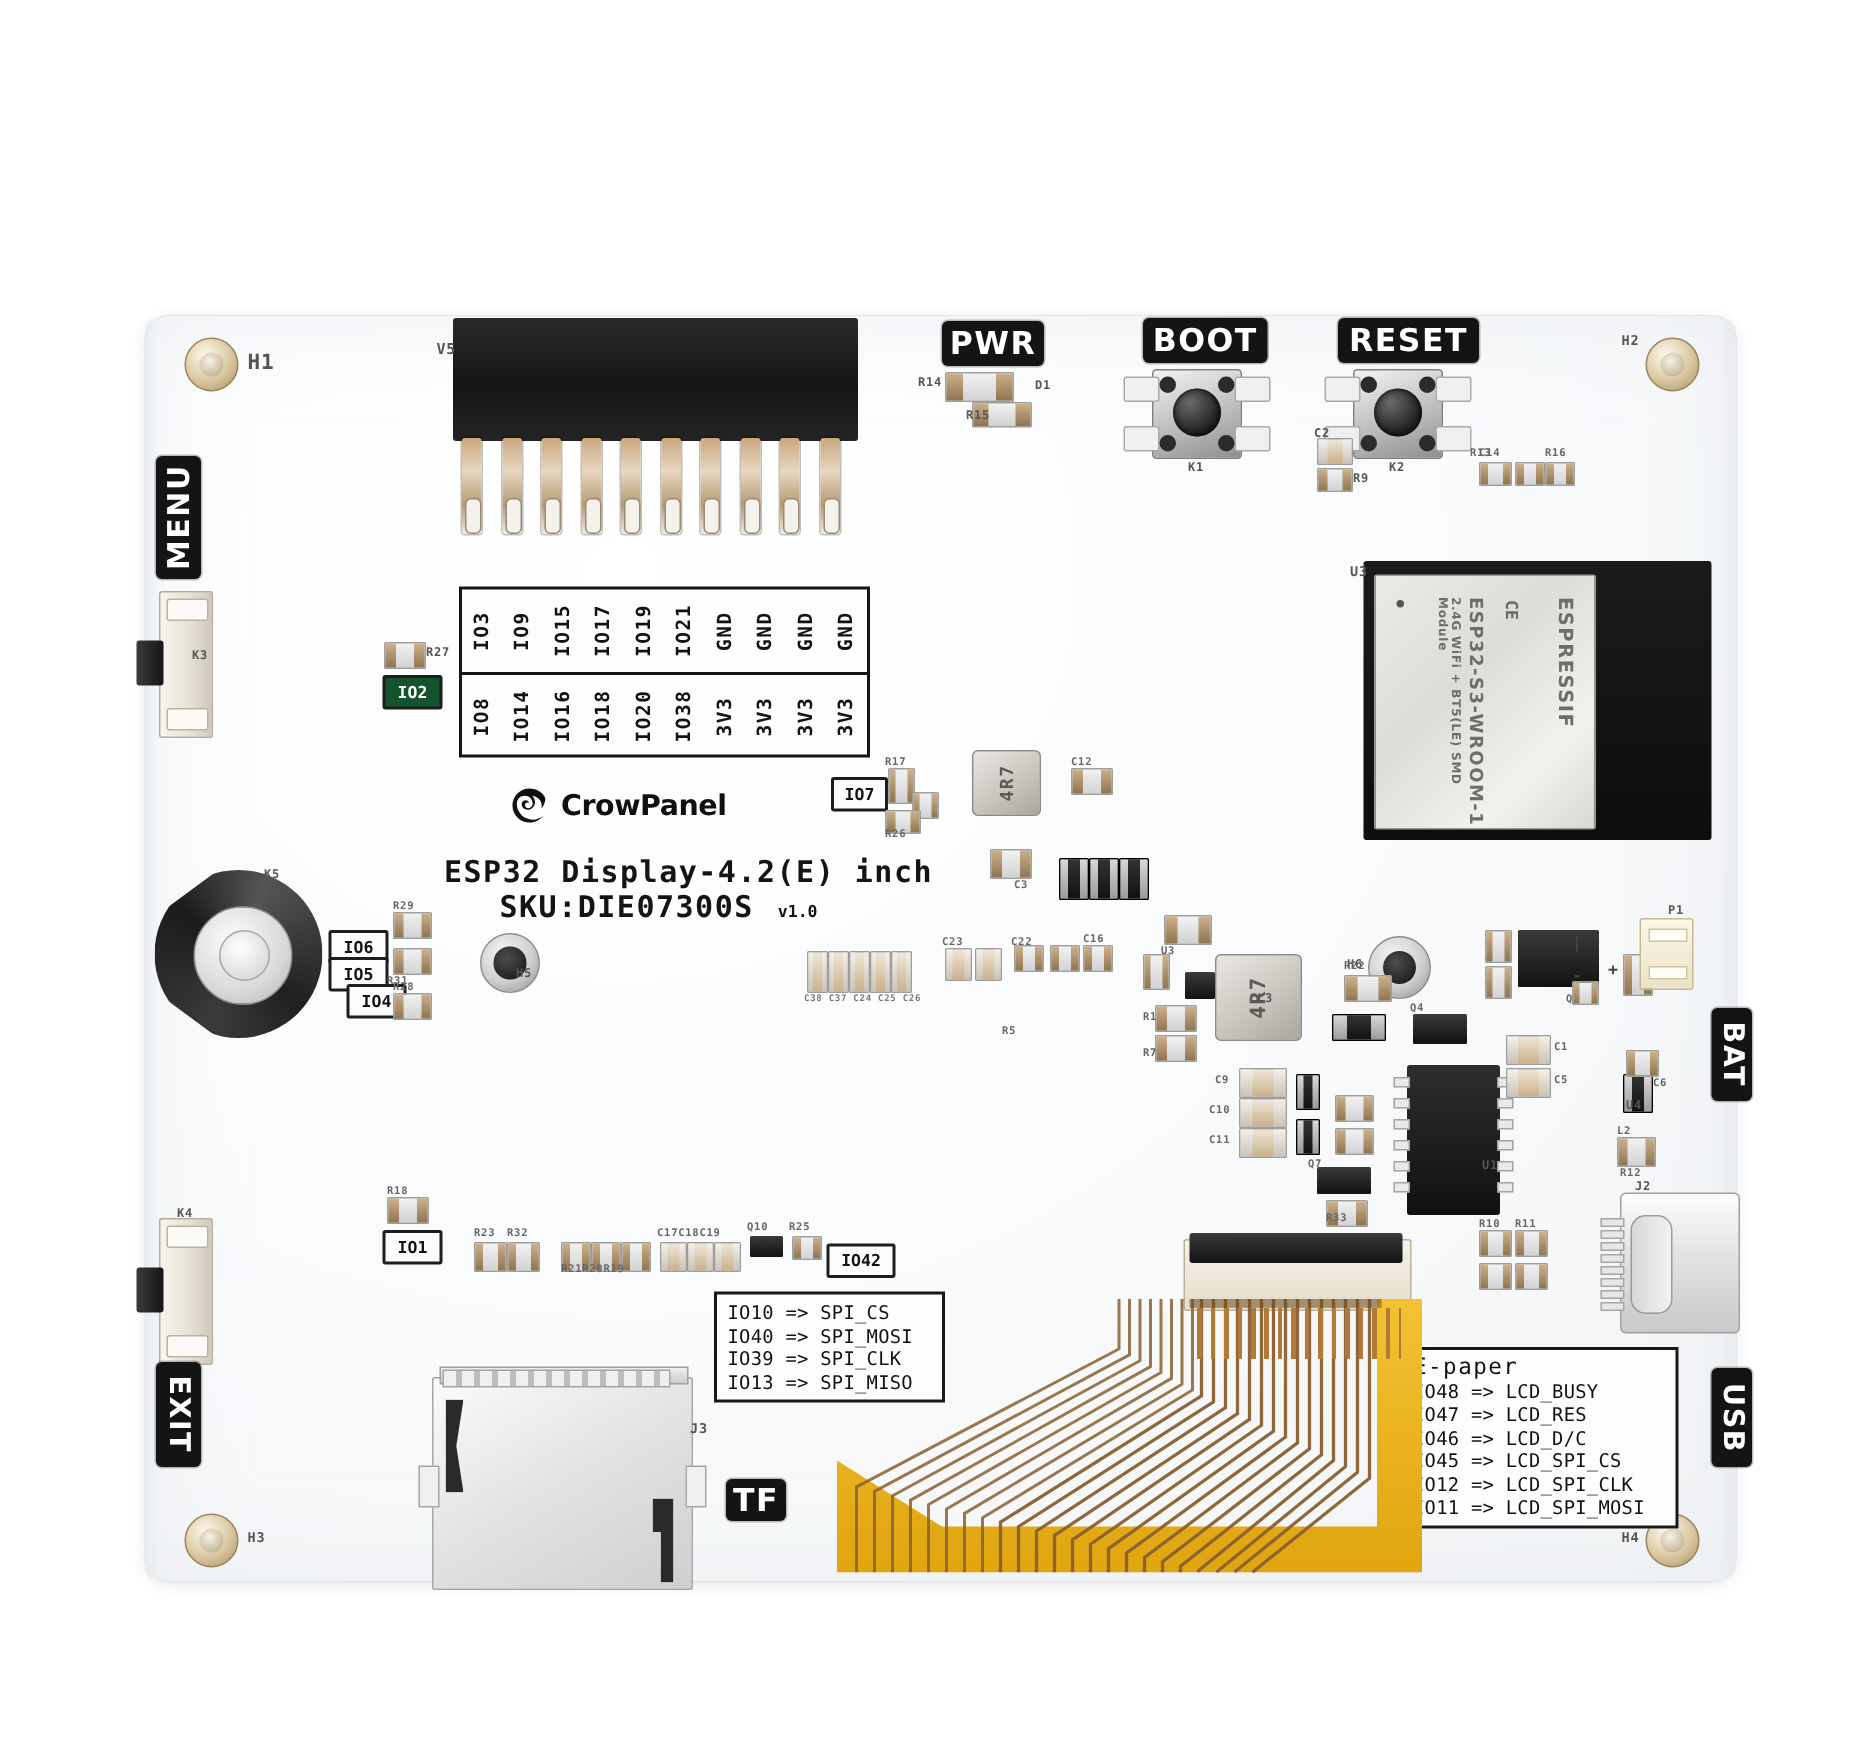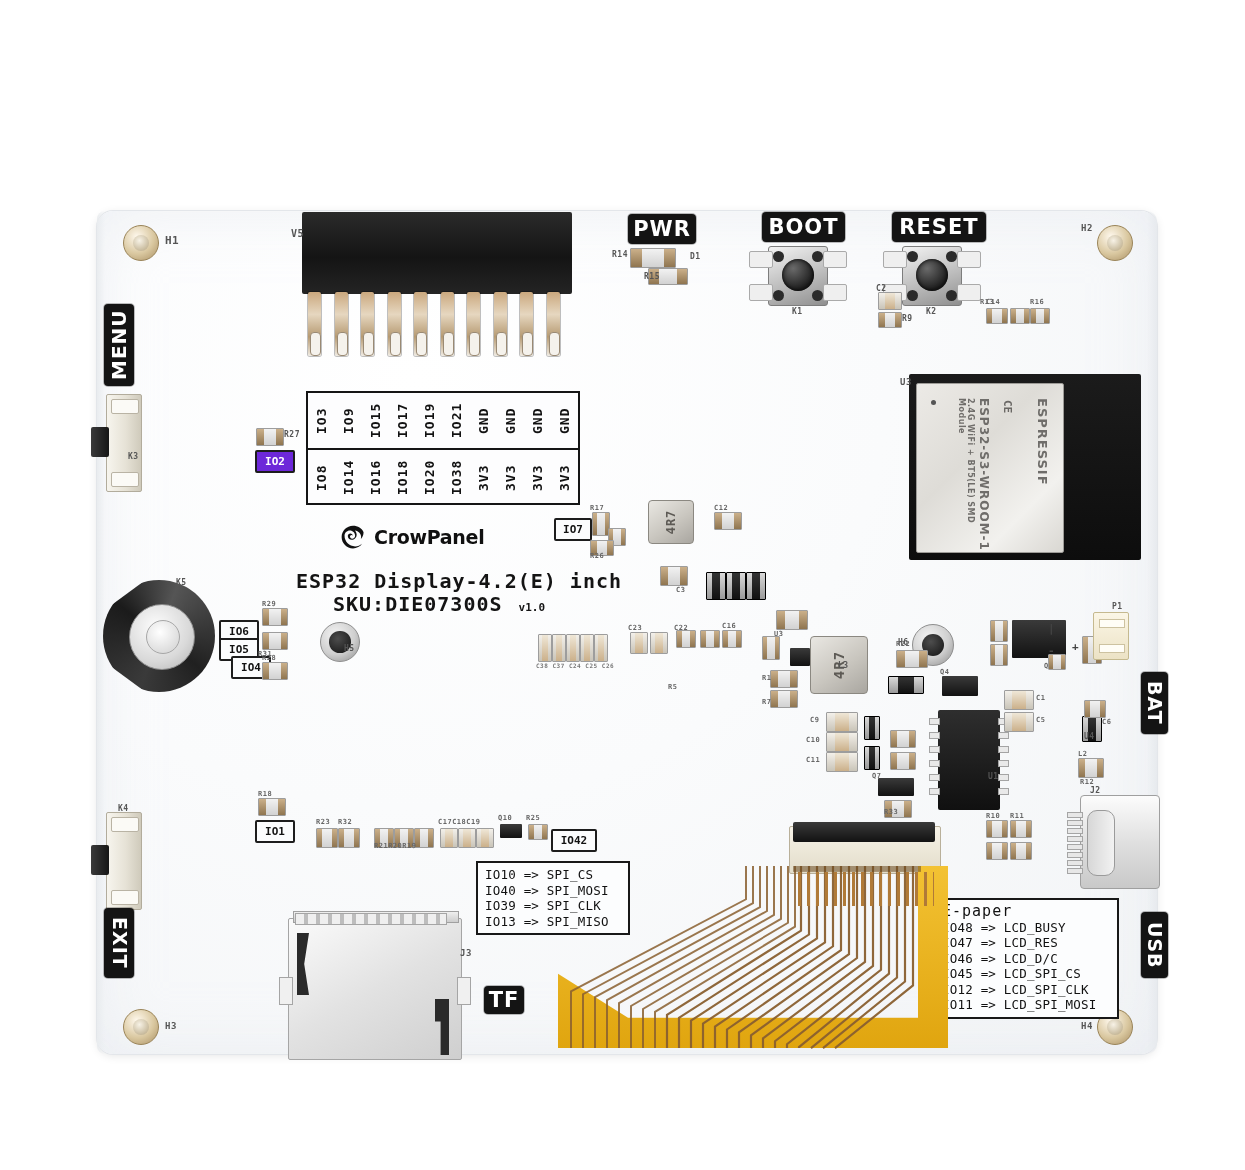--- a/index.html
+++ b/index.html
@@ -39,21 +39,21 @@
   }
   .tag.vert-up{writing-mode:vertical-rl;transform:rotate(180deg);}
   .tag.vert-dn{writing-mode:vertical-rl;}
 
   
   .iobox{
     position:absolute;border:2px solid #1d1d1d;border-radius:2px;background:#fbfcfd;
     color:#121212;font-weight:700;display:flex;align-items:center;justify-content:center;
     font-size:11px;line-height:1;letter-spacing:0;
   }
-  .iobox.inv{background:#6d28d9;color:#fff;}
+  .iobox.inv{background:#14532d;color:#fff;}
 
   
   #hdr-body{
     position:absolute;left:302px;top:212px;width:270px;height:82px;
     background:linear-gradient(180deg,#2b2b2b,#141414 55%,#242424);
     border-radius:2px;
   }
   #hdr-pins{position:absolute;left:302px;top:292px;width:270px;height:68px;}
   #hdr-pins .pin{
     position:absolute;top:0;width:13px;height:64px;
@@ -209,21 +209,21 @@
 </head>
 <body>
 
 <div id="board">
 
   <div class="screw" style="left:26px;top:14px"></div>
   <div class="screw" style="left:1000px;top:14px"></div>
   <div class="screw" style="left:26px;top:798px"></div>
   <div class="screw" style="left:1000px;top:798px"></div>
 
-  <span class="abs silk" style="left:68px;top:23px;font-size:11px;color:#555">H1</span>
+  <span class="abs silk" style="left:68px;top:23px;font-size:14px;color:#555">H1</span>
   <span class="abs silk" style="left:984px;top:12px;font-size:9px;color:#555">H2</span>
   <span class="abs silk" style="left:68px;top:810px;font-size:9px;color:#555">H3</span>
   <span class="abs silk" style="left:984px;top:810px;font-size:9px;color:#555">H4</span>
 </div>
 
 <div id="hdr-body"></div>
 <div id="hdr-pins">
     <div class="pin" style="left: 6px;"></div>
     <div class="pin" style="left: 32.5px;"></div>
     <div class="pin" style="left: 59px;"></div>
@@ -333,21 +333,21 @@
   <div class="txt t1" style="left:118px;top:14px;font-size:13px;">ESPRESSIF</div>
 </div>
 <span class="abs silk" style="left:900px;top:377px;font-size:9px;color:#555">U3</span>
 
 <div class="tag vert-up" style="left:104px;top:304px;width:30px;height:82px;font-size:20px">MENU</div>
 <div class="slide" style="left:106px;top:394px">
   <div class="nub"></div>
   <div class="bk" style="top:4px"></div>
   <div class="bk" style="bottom:4px"></div>
 </div>
-<span class="abs silk" style="left:128px;top:452px;font-size:8px;color:#555">K3</span>
+<span class="abs silk" style="left:128px;top:432px;font-size:8px;color:#555">K3</span>
 
 <div class="slide" style="left:106px;top:812px">
   <div class="nub"></div>
   <div class="bk" style="top:4px"></div>
   <div class="bk" style="bottom:4px"></div>
 </div>
 <span class="abs silk" style="left:118px;top:804px;font-size:8px;color:#555">K4</span>
 <div class="tag vert-dn" style="left:104px;top:908px;width:30px;height:70px;font-size:19px">EXIT</div>
 
 <div id="joy">

